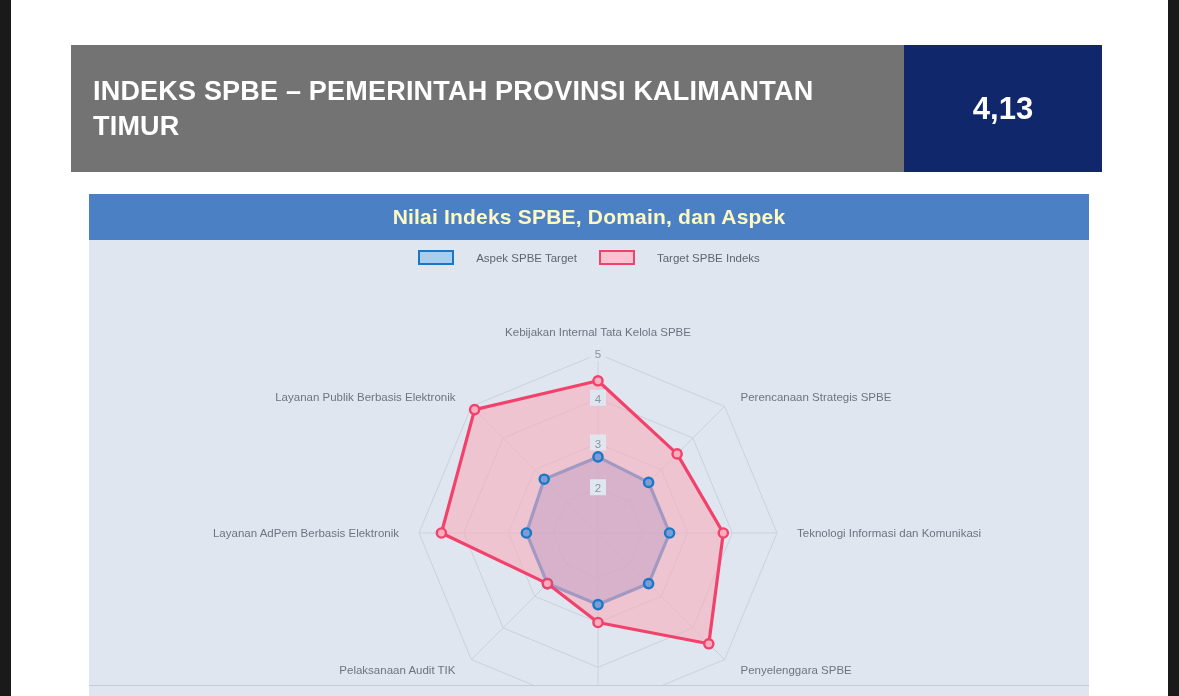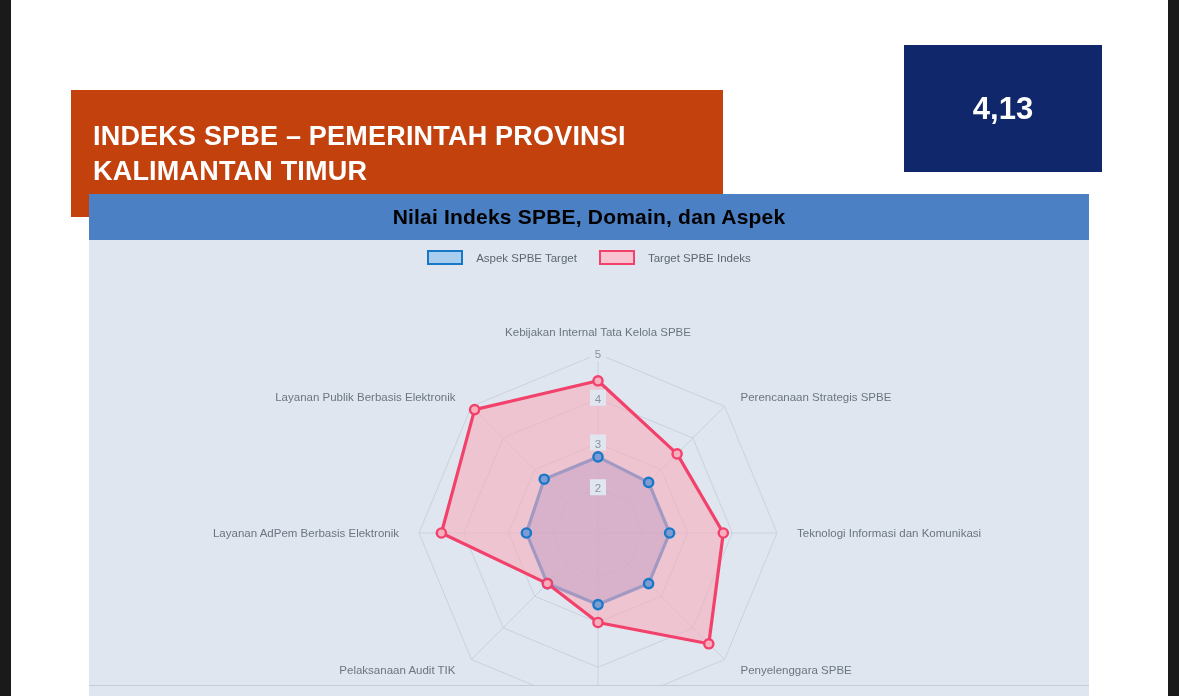--- a/index.html
+++ b/index.html
@@ -20,27 +20,26 @@
     width: 1157px;
     height: 696px;
     background: #ffffff;
   }
 
   
   .title-box {
     position: absolute;
     left: 60px;
     top: 45px;
-    width: 652px;
+    width: 833px;
     height: 127px;
-    background: #c2410c;
+    background: #737373;
     box-sizing: border-box;
     display: flex;
     align-items: center;
-    margin-top: 45px;
   }
   .title-text {
     color: #ffffff;
     font-size: 27px;
     font-weight: bold;
     line-height: 1.28;
     letter-spacing: 0.2px;
     padding: 0 22px;
   }
   .score-box {
@@ -79,21 +78,21 @@
     overflow: hidden;
   }
   .chart-header {
     height: 46px;
     background: #4b81c4;
     display: flex;
     align-items: center;
     justify-content: center;
   }
   .chart-header-title {
-    color: #000000;
+    color: #fef9c3;
     font-size: 21px;
     font-weight: bold;
     letter-spacing: 0.2px;
   }
   .chart-body {
     position: relative;
     height: 456px;
     background: #dfe6ef;
   }
 
@@ -103,21 +102,21 @@
     left: 0;
     width: 100%;
     display: flex;
     justify-content: center;
     gap: 22px;
     align-items: center;
   }
   .legend-item {
     display: flex;
     align-items: center;
-    gap: 13px;
+    gap: 22px;
   }
   .legend-swatch {
     width: 36px;
     height: 15px;
     box-sizing: border-box;
   }
   .legend-swatch.target {
     background: #a8cdee;
     border: 2px solid #1878c8;
   }

